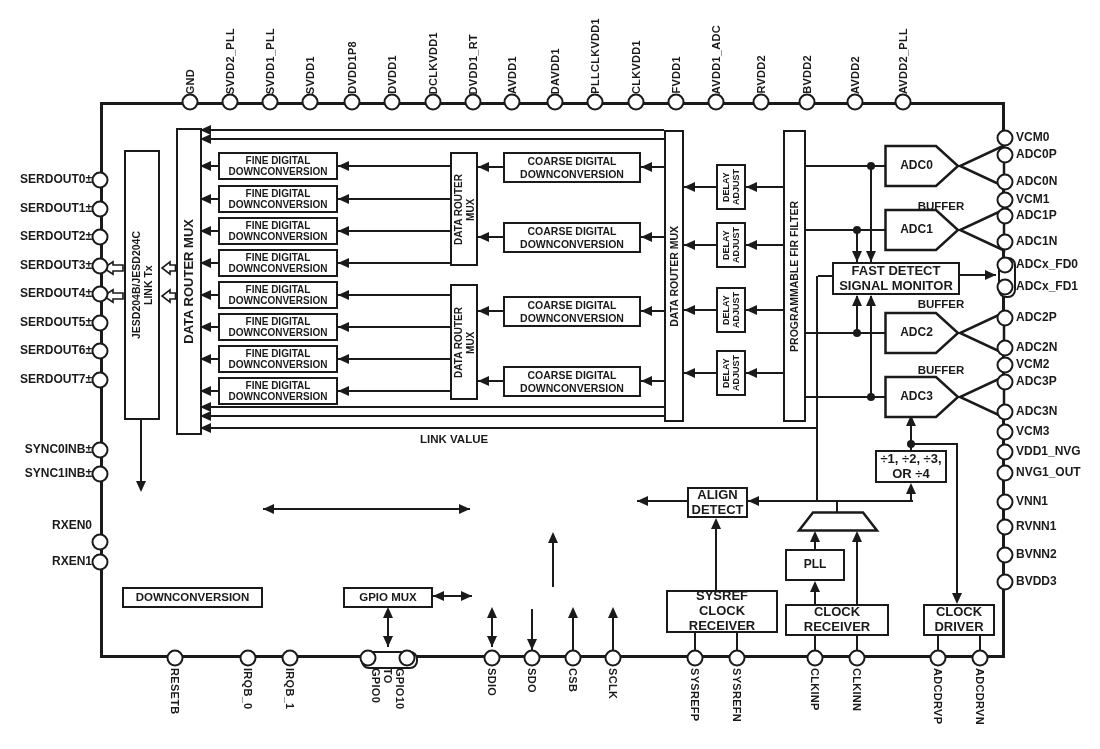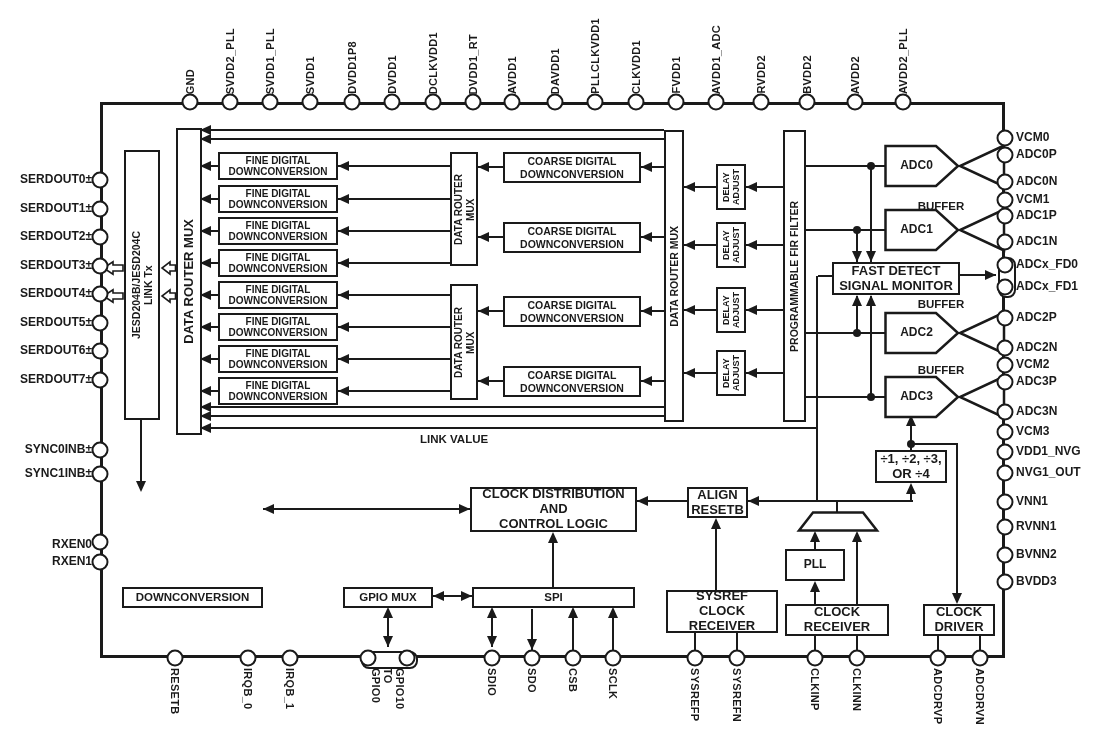--- a/index.html
+++ b/index.html
@@ -269,26 +269,22 @@
     </svg>
   <div class="flt" style="left:889px;top:389px;width:55px;text-align:center;font-size:12px">ADC3</div>
 
   <div class="flt" style="left:906px;top:200px;width:70px;text-align:center;font-size:11.5px">BUFFER</div>
   <div class="flt" style="left:906px;top:298px;width:70px;text-align:center;font-size:11.5px">BUFFER</div>
   <div class="flt" style="left:906px;top:364px;width:70px;text-align:center;font-size:11.5px">BUFFER</div>
   <div class="flt" style="left:420px;top:433px;font-size:11.5px">LINK VALUE</div>
 
   <div class="bx" style="left:122px;top:587px;width:141px;height:21px;font-size:11.5px"><span>DOWNCONVERSION</span></div>
   <div class="bx" style="left:343px;top:587px;width:90px;height:21px;font-size:11.5px"><span>GPIO MUX</span></div>
-  <div class="bx" style="left:472px;top:587px;width:163px;height:21px;font-size:11.5px"><span>SPI</span></div>
-  <div class="bx" style="left:470px;top:487px;width:167px;height:45px"><span>CLOCK DISTRIBUTION
-AND
-CONTROL LOGIC</span></div>
   <div class="bx" style="left:687px;top:487px;width:61px;height:31px"><span>ALIGN
-RESETB</span></div>
+DETECT</span></div>
   <div class="bx" style="left:666px;top:590px;width:112px;height:43px"><span>SYSREF
 CLOCK
 RECEIVER</span></div>
   <div class="bx" style="left:875px;top:450px;width:72px;height:33px"><span>÷1, ÷2, ÷3,
 OR ÷4</span></div>
   <div class="bx" style="left:785px;top:549px;width:60px;height:32px;font-size:12px"><span>PLL</span></div>
   <div class="bx" style="left:785px;top:604px;width:104px;height:32px"><span>CLOCK
 RECEIVER</span></div>
   <div class="bx" style="left:923px;top:604px;width:72px;height:32px"><span>CLOCK
 DRIVER</span></div>
@@ -384,21 +380,21 @@
     <div class="llab" style="top:315px">SERDOUT5±</div>
   <div class="pin" style="left:100px;top:351px"></div>
     <div class="llab" style="top:343px">SERDOUT6±</div>
   <div class="pin" style="left:100px;top:380px"></div>
     <div class="llab" style="top:372px">SERDOUT7±</div>
   <div class="pin" style="left:100px;top:450px"></div>
     <div class="llab" style="top:442px">SYNC0INB±</div>
   <div class="pin" style="left:100px;top:474px"></div>
     <div class="llab" style="top:466px">SYNC1INB±</div>
   <div class="pin" style="left:100px;top:542px"></div>
-    <div class="llab" style="top:537px">RXEN0</div>
+    <div class="llab" style="top:518px">RXEN0</div>
   <div class="pin" style="left:100px;top:562px"></div>
     <div class="llab" style="top:554px">RXEN1</div>
 
   <div class="cap" style="left:998px;top:257px;width:14px;height:37px"></div>
   <div class="pin" style="left:1005px;top:138px"></div>
     <div class="rlab" style="top:130px">VCM0</div>
   <div class="pin" style="left:1005px;top:155px"></div>
     <div class="rlab" style="top:147px">ADC0P</div>
   <div class="pin" style="left:1005px;top:182px"></div>
     <div class="rlab" style="top:174px">ADC0N</div>

